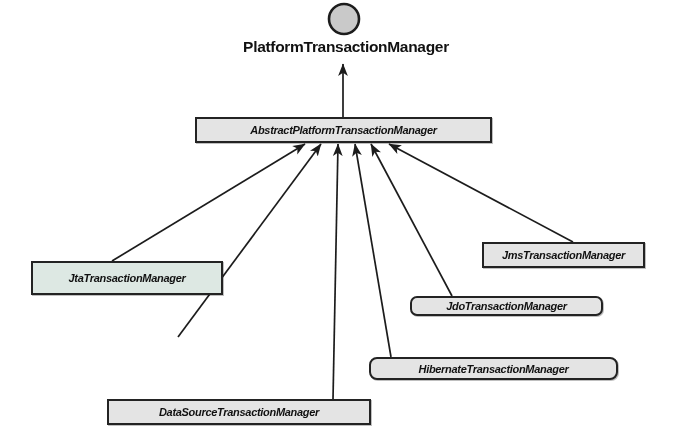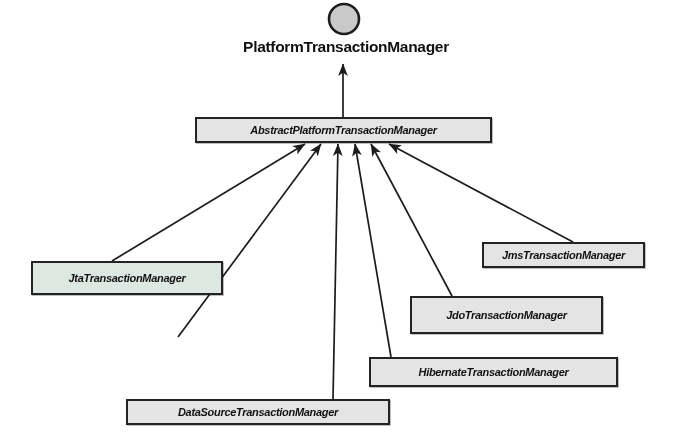--- a/index.html
+++ b/index.html
@@ -63,23 +63,23 @@
     color: var(--text-color, #111111);
     font-size: 15.5px;
     font-weight: 700;
     letter-spacing: -0.3px;
     white-space: nowrap;
   }
   
   .box-abstract   { left: 195px; top: 117px; width: 297px; height: 26px; }
   .box-jta        { left:  16px; top: 261px; width: 192px; height: 34px; margin-left: 15px; }
   .box-jpa        { left:  80px; top: 337px; width: 190px; height: 26px; }
-  .box-datasource { left: 126px; top: 399px; width: 264px; height: 26px; }
-  .box-hibernate  { left: 369px; top: 357px; width: 249px; height: 30px; }
-  .box-jdo        { left: 410px; top: 296px; width: 193px; height: 38px; }
+  .box-datasource { left: 107px; top: 399px; width: 264px; height: 26px; }
+  .box-hibernate  { left: 369px; top: 357px; width: 249px; height: 23px; border-radius: 8px; }
+  .box-jdo        { left: 410px; top: 296px; width: 193px; height: 20px; border-radius: 7px; }
   .box-jms        { left: 482px; top: 242px; width: 163px; height: 26px; }
 </style>
 </head>
 <body>
 
 <div class="diagram">
 
   <svg class="wires" viewBox="0 0 689 437" xmlns="http://www.w3.org/2000/svg">
     <defs>
       <marker id="dart" markerUnits="userSpaceOnUse" markerWidth="14" markerHeight="11" refX="12" refY="5.5" orient="auto">

